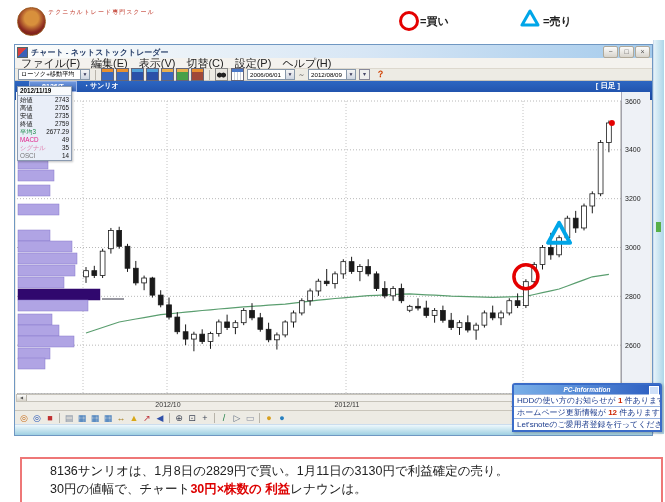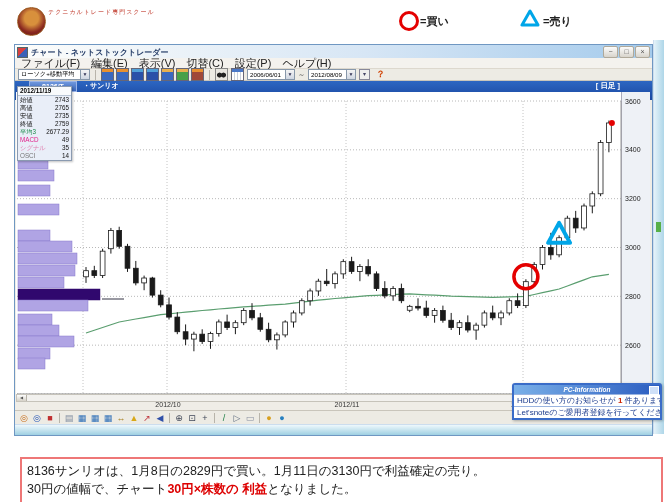--- a/index.html
+++ b/index.html
@@ -82,21 +82,21 @@
   .pc-close{position:absolute;right:1px;top:1px;width:8px;height:7px;background:#cfe0f8;border:1px solid #fff;}
   .pc-row{height:11px;line-height:11px;font-size:8px;color:#1a3a8c;border-top:1px solid #9ab4e0;
     padding-left:3px;white-space:nowrap;overflow:hidden;}
   .pc-count{color:#cc2200;font-weight:bold;}
   
   #rstrip{left:653px;top:40px;width:10px;height:394px;background:linear-gradient(to right,#e4f2f9,#aed6e8);border-left:1px solid #cde;}
   #rstrip .mark{position:absolute;left:2px;top:182px;width:5px;height:10px;background:#58b048;}
   
   #footer{left:20px;top:457px;width:629px;height:42px;background:#fff;border:2px solid #ee7777;
     padding:3px 5px;box-sizing:content-box;}
-  .fline{font-size:12.5px;color:#222;line-height:18px;white-space:nowrap;}
+  .fline{font-size:12.5px;color:#222;line-height:18px;white-space:nowrap;margin-left:23px;}
   .fred{color:#dd0000;font-weight:bold;}
 </style>
 </head>
 <body>
 
 <div id="app">
 
   <div class="abs logo-circle"></div>
   <div class="abs tagline">テクニカルトレード専門スクール</div>
   <div class="abs legend-circle"></div>
@@ -428,21 +428,22 @@
       </div>
 
     <div class="abs statusbar"></div>
   </div>
 
   <div class="abs" id="pcinfo">
     <div class="pc-title">PC-Information</div>
     <div class="pc-close abs" style="right:1px;top:1px;"></div>
     <div>
         <div class="pc-row">HDDの使い方のお知らせが <span class="pc-count">1</span> 件あります</div>
+        <div class="pc-row">ホームページ更新情報が <span class="pc-count">12</span> 件あります</div>
         <div class="pc-row">Let'snoteのご愛用者登録を行ってください</div>
       </div>
   </div>
 
   <div class="abs" id="footer">
     <div class="fline">8136サンリオは、1月8日の2829円で買い。1月11日の3130円で利益確定の売り。</div>
-    <div class="fline"><span>30円の値幅で、チャート</span><span class="fred">30円×株数の 利益</span><span>となりました。</span></div>
+    <div class="fline"><span>30円の値幅で、チャート</span><span class="fred">30円×株数の 利益</span><span>レナウンは。</span></div>
   </div>
 </div>
 
 </body></html>

